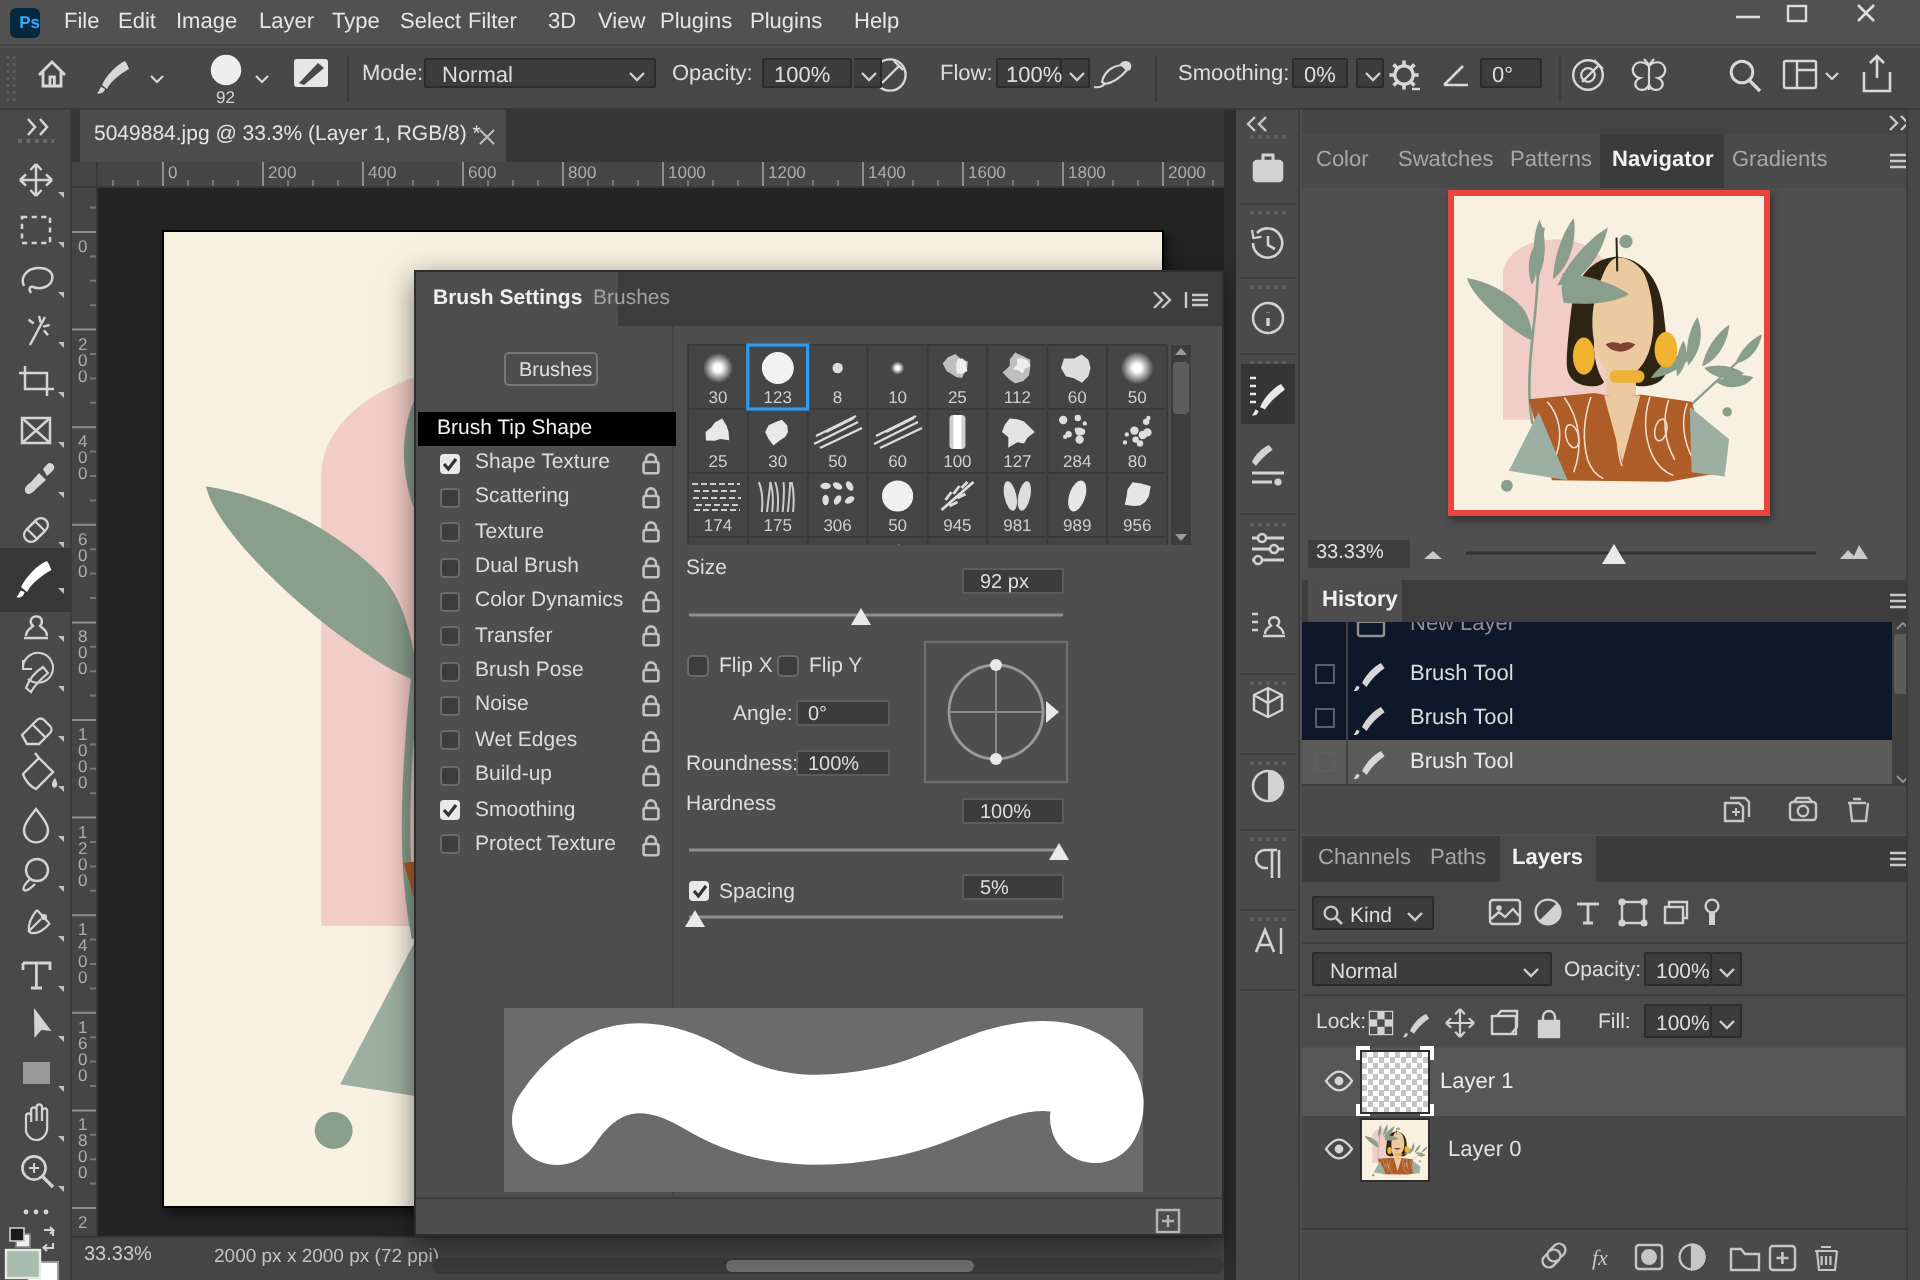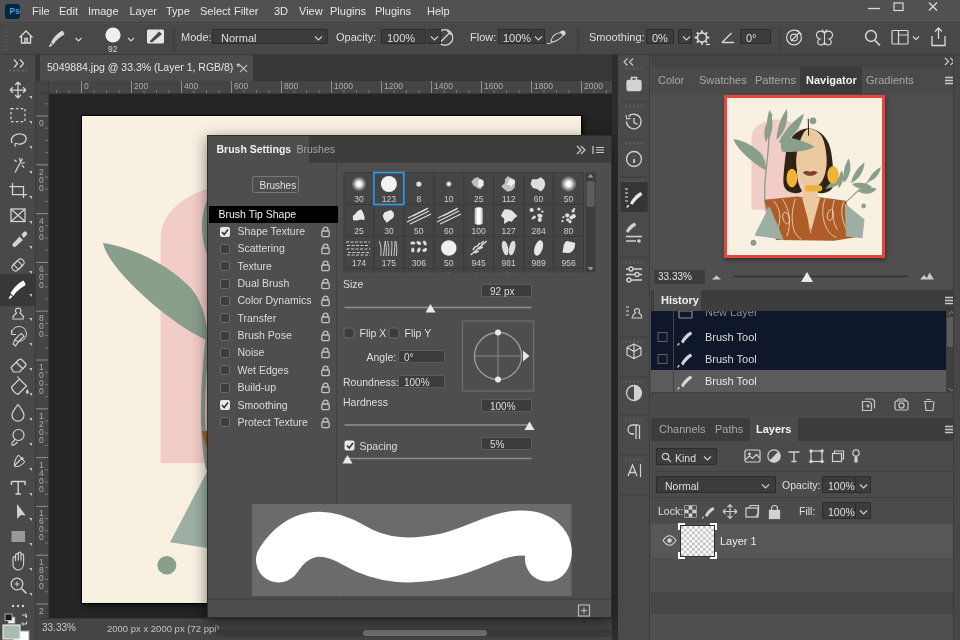--- a/index.html
+++ b/index.html
@@ -917,18 +917,44 @@
           <path d="M1 5.5 C3.5 2 6 .8 7.5 .8 C9 .8 11.5 2 14 5.5 C11.5 9 9 10.2 7.5 10.2 C6 10.2 3.5 9 1 5.5 Z" fill="none" stroke="#d6d6d6" stroke-width="1.1"></path>
           <circle cx="7.5" cy="5.5" r="2.2" fill="#d6d6d6"></circle>
         </svg>
     <div class="abs" style="left:30px;top:2px;width:33px;height:30px;background:repeating-conic-gradient(#ffffff 0 25%,#c4c4c4 0 50%) 0 0/5.5px 5.5px;outline:1px solid #2e2e2e">
       <svg class="abs" style="left:-3px;top:-3px" width="39" height="36">
             <path d="M1 7 V1 H7 M32 1 H38 V7 M38 29 V35 H32 M7 35 H1 V29" stroke="#fff" stroke-width="2" fill="none"></path>
           </svg>
     </div>
     <div class="txt abs" style="left:69px;top:11px;font-size:11px;color:#ececec">Layer 1</div>
   </div>
+  <div class="abs" style="left:0;top:503px;width:309px;height:34px;background:#484848">
+    <svg class="abs" style="left:11px;top:11px" width="15" height="11">
+          <path d="M1 5.5 C3.5 2 6 .8 7.5 .8 C9 .8 11.5 2 14 5.5 C11.5 9 9 10.2 7.5 10.2 C6 10.2 3.5 9 1 5.5 Z" fill="none" stroke="#d6d6d6" stroke-width="1.1"></path>
+          <circle cx="7.5" cy="5.5" r="2.2" fill="#d6d6d6"></circle>
+        </svg>
+    <div class="abs" style="left:30px;top:2px;width:33px;height:30px;outline:1px solid #2e2e2e;overflow:hidden">
+      <svg width="33" height="30" viewBox="0 0 200 200" preserveAspectRatio="none">
+            <use href="#artwork"></use>
+          </svg>
+    </div>
+    <div class="txt abs" style="left:73px;top:11px;font-size:11px;color:#e2e2e2">Layer 0</div>
+  </div>
   <div class="abs" style="left:0;top:537px;width:309px;height:22px;background:#464646"></div>
 
+  <div class="abs" style="left:0;top:559px;width:309px;height:26px;background:#4a4a4a;border-top:1px solid #3c3c3c">
+    <svg class="abs" style="left:119px;top:6px" width="170" height="15" fill="none" stroke="#c6c6c6" stroke-width="1.2">
+      <path d="M3.5 9.5 l-1.5 1.5 a3.2 3.2 0 0 0 4.5 4.5 l3 -3 a3.2 3.2 0 0 0 -4.5 -4.5 M10.5 11 l1.5 -1.5 a3.2 3.2 0 0 0 -4.5 -4.5 l-3 3 a3.2 3.2 0 0 0 4.5 4.5" transform="translate(0,-3.5)"></path>
+      <text x="26" y="11.5" fill="#c6c6c6" stroke="none" font-size="11px" font-style="italic" font-family="Liberation Serif">fx</text>
+      <rect x="48" y="1.5" width="13" height="12" rx="1.5"></rect>
+          <circle cx="54.5" cy="7.5" r="3.4" fill="#c6c6c6"></circle>
+      <circle cx="76" cy="7.5" r="6.2"></circle>
+          <path d="M76 1.3 a6.2 6.2 0 0 1 0 12.4 Z" fill="#c6c6c6"></path>
+      <path d="M95.5 3.5 h5 l2 2.5 h7 v8 h-14 Z"></path>
+      <rect x="115" y="2" width="12.5" height="12" rx="1.5"></rect>
+          <path d="M121.2 5 v6 M118.2 8 h6" stroke-width="1.3"></path>
+      <path d="M137.5 4.5 h11 M138.5 4.5 l1 9.5 h8 l1 -9.5 M140.5 2.5 h5 M140.8 7 v4.5 M143 7 v4.5 M145.2 7 v4.5" stroke-width="1.1"></path>
+    </svg>
+  </div>
 
   <div class="abs" style="left:302px;top:0;width:7px;height:585px;background:#474747;border-left:1px solid #3b3b3b"></div>
 </div>
 
 </div>
 </body></html>

